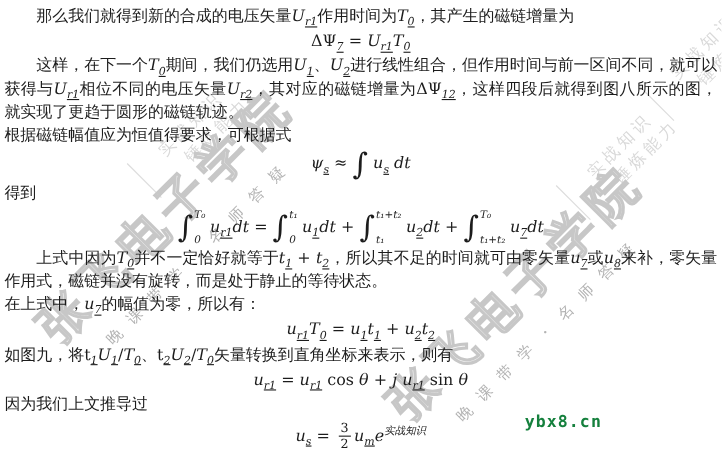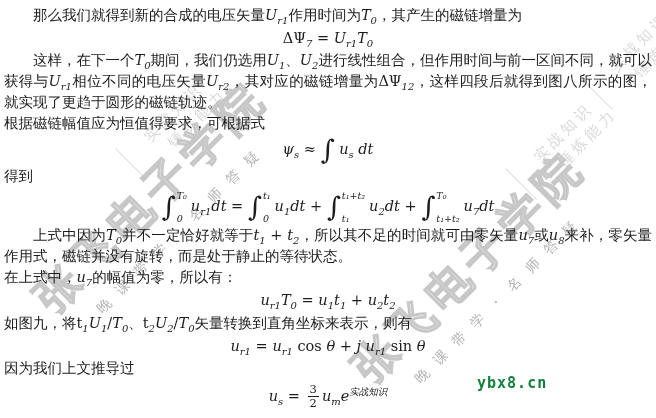--- a/index.html
+++ b/index.html
@@ -20,21 +20,21 @@
   .wm-s2{left:596px;top:30px;}
   .wm-s3{left:130px;top:100px;}
   
   #doc{position:relative;z-index:2;padding:5px 4px 0 4px;}
   .para{font-size:14.5px;line-height:21px;text-align:justify;}
   .para.indent{text-indent:2em;}
   .formula{text-align:center;margin:3px 0;font-size:14.5px;line-height:1.25;}
   .mv{font-style:italic;}
   .mu{font-style:normal;}
   .ct{font-style:normal;}
-  sub{font-size:10px;font-style:italic;line-height:0;}
+  sub{font-size:10px;font-style:italic;line-height:0;text-decoration:underline;}
   sup{font-size:9.5px;font-style:italic;line-height:0;}
   .mint{font-size:27px;line-height:0.9;font-style:normal;vertical-align:-5px;}
   .lim{display:inline-flex;flex-direction:column;justify-content:space-between;height:32px;
        vertical-align:middle;font-size:9.5px;font-style:italic;line-height:1;margin:0 4px 0 1px;text-align:left;}
   .frac{display:inline-flex;flex-direction:column;vertical-align:middle;font-size:11.5px;
         line-height:1.15;text-align:center;margin:0 3px;font-style:normal;}
   .frac .den{border-top:1px solid #1c1c1c;padding:0 2px;}
   .frac .num{padding:0 2px;}
   .f-tall{margin:4px 0 4px 0;}
   .f-int{margin:4px 0 2px 0;}

